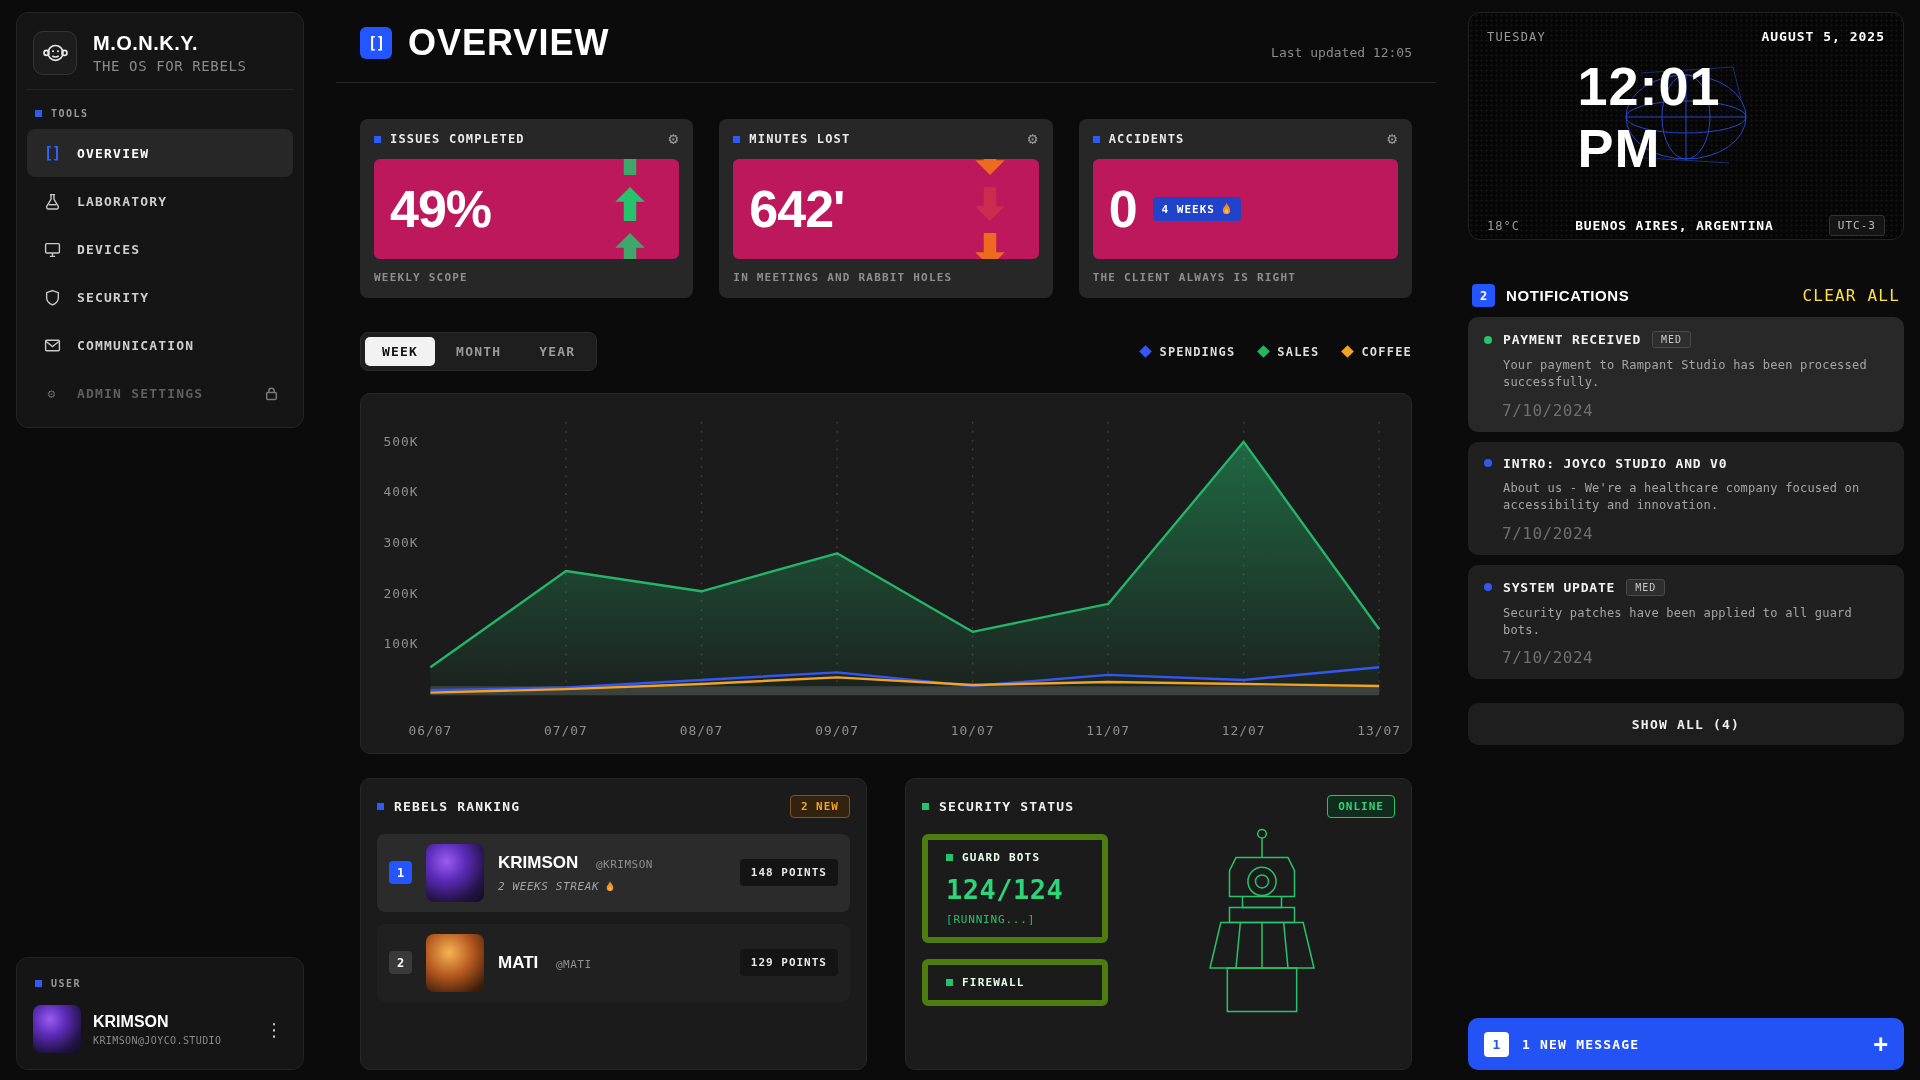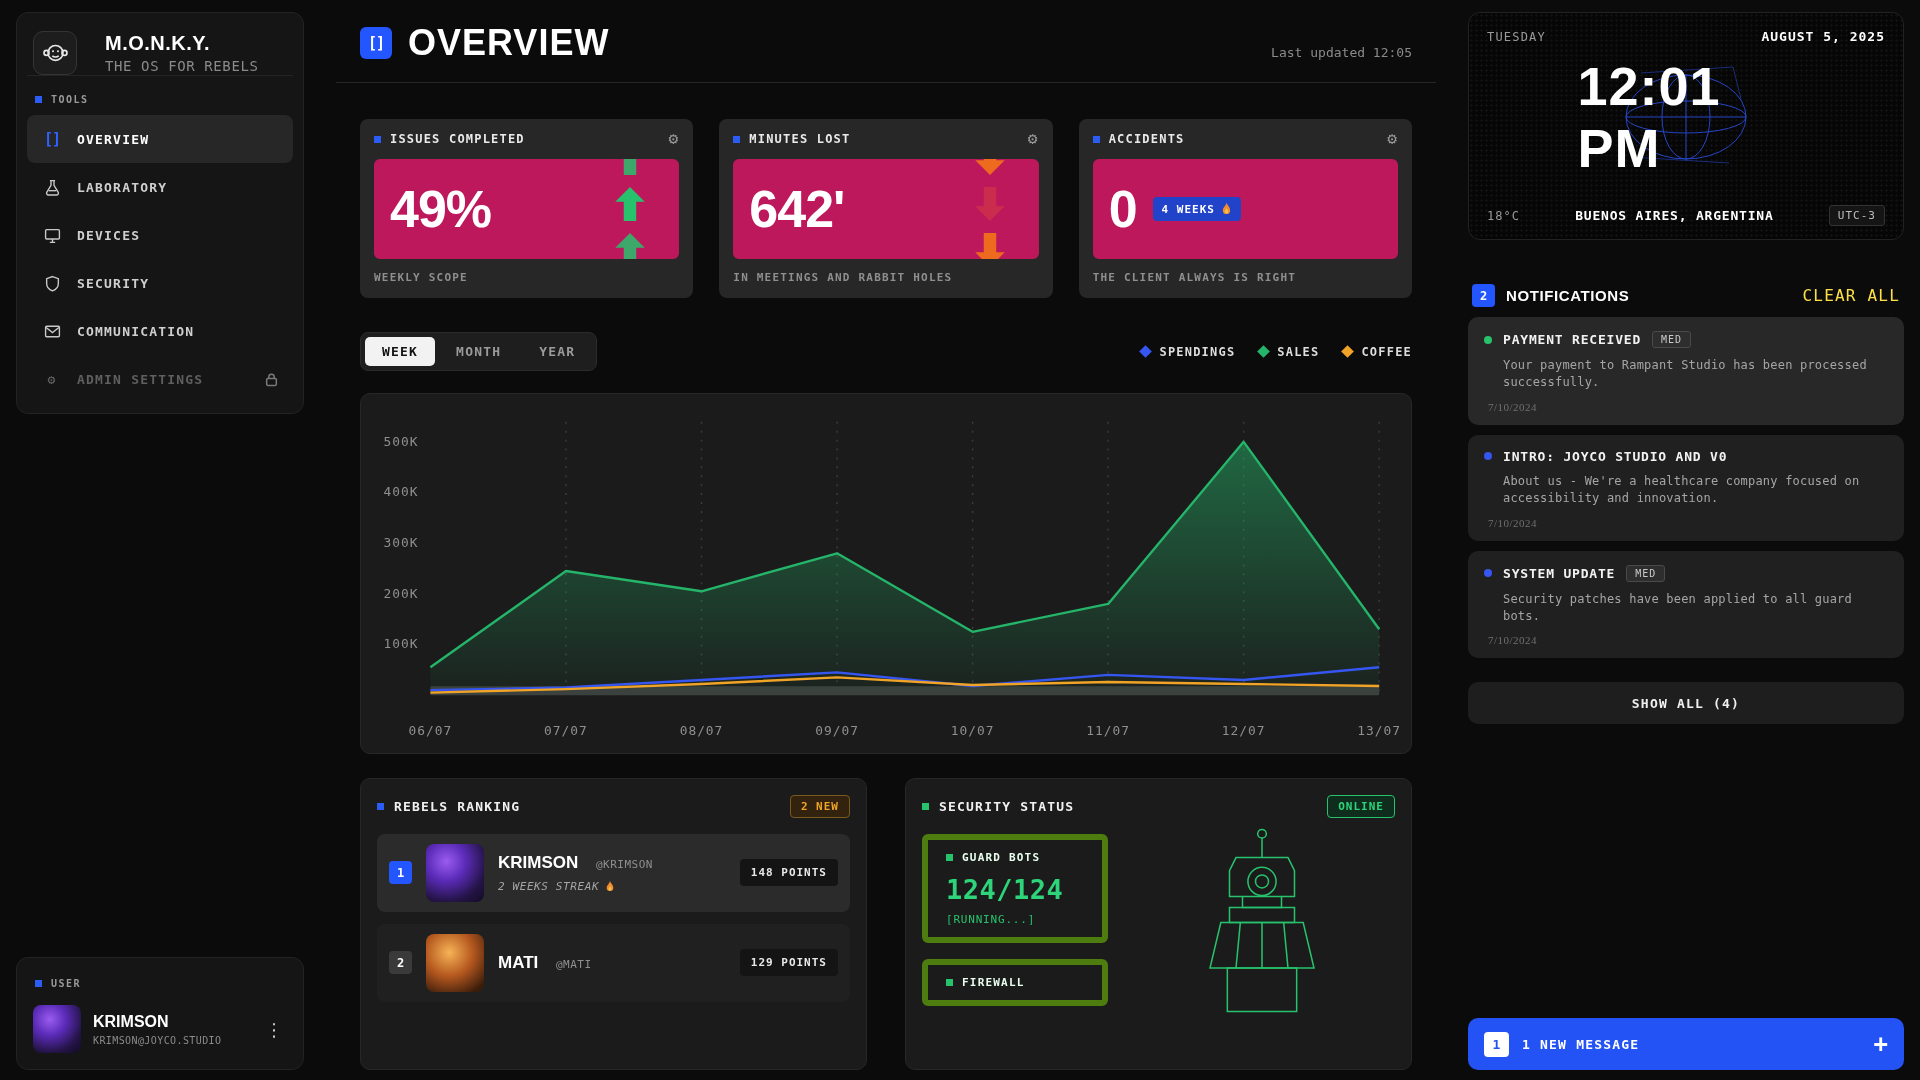--- a/index.html
+++ b/index.html
@@ -3,21 +3,21 @@
 <meta charset="utf-8">
 <style>
   *{margin:0;padding:0;box-sizing:border-box}
   html,body{width:1920px;height:1080px;overflow:hidden;background:#0b0b0b;color:#ededed;
     font-family:"DejaVu Sans Mono","Liberation Mono",monospace;}
   .layout{display:flex;height:100%;padding:12px 16px 10px 16px;gap:32px;}
 
   
   .sidebar{width:288px;flex:none;display:flex;flex-direction:column;height:100%;}
   .nav-card,.user-card{background:#151515;border:1px solid #232323;border-radius:12px;padding:10px;}
-  .logo-row{display:flex;align-items:center;gap:28px;padding:8px 6px 0;border-bottom:1px solid #242424;margin-bottom:8px;}
+  .logo-row{display:flex;align-items:center;gap:16px;padding:8px 6px 14px;border-bottom:1px solid #242424;margin-bottom:8px;}
   .logo-box{width:44px;height:44px;border-radius:10px;background:#1d1d1d;border:1px solid #343434;display:flex;align-items:center;justify-content:center;flex:none;}
   .logo-title{font-family:"Liberation Sans",sans-serif;font-weight:800;font-size:20px;letter-spacing:.5px;color:#fff;}
   .logo-sub{font-size:14px;color:#8a8a8a;letter-spacing:.6px;margin-top:3px;}
   .section-label{display:flex;align-items:center;gap:9px;font-size:10px;font-weight:700;color:#9a9a9a;letter-spacing:1.5px;padding:10px 8px;}
   .sq{width:7px;height:7px;background:#2b5df5;display:inline-block;flex:none;}
   .sq.green{background:#27c26c}
   .nav-item{display:flex;align-items:center;gap:14px;height:48px;padding:0 14px;border-radius:8px;
     font-size:13px;font-weight:700;letter-spacing:1.2px;color:#cfcfcf;cursor:pointer;}
   .nav-item.active{background:#272727;color:#fff;}
   .nav-icon{width:22px;text-align:center;color:#c9c9c9;display:flex;align-items:center;justify-content:center;flex:none;}
@@ -102,41 +102,41 @@
   
   .right-col{width:436px;flex:none;display:flex;flex-direction:column;height:100%;}
   .clock-card{background:#060606;border:1px solid #222;border-radius:12px;height:228px;position:relative;overflow:hidden;
     padding:16px 18px;background-image:radial-gradient(rgba(255,255,255,.045) 1px,transparent 1.4px);background-size:5px 5px;}
   .clock-top{display:flex;justify-content:space-between;align-items:center;}
   .clock-day{color:#9a9a9a;font-size:12px;letter-spacing:1.2px;}
   .clock-date{color:#fff;font-weight:700;font-size:13px;letter-spacing:1px;}
   .globe{position:absolute;top:47%;left:50%;transform:translate(-50%,-50%);opacity:.85;}
   .clock-time{position:absolute;top:46%;left:50%;transform:translate(-50%,-50%);
     font-family:"Liberation Sans",sans-serif;font-weight:800;font-size:54px;letter-spacing:1px;color:#fff;}
-  .clock-bottom{position:absolute;left:18px;right:18px;bottom:13px;display:flex;align-items:center;justify-content:space-between;}
+  .clock-bottom{position:absolute;left:18px;right:18px;bottom:3px;display:flex;align-items:center;justify-content:space-between;}
   .clock-temp{color:#9a9a9a;font-size:12px;letter-spacing:1px;}
   .clock-loc{color:#fff;font-weight:700;font-size:13px;letter-spacing:.8px;}
   .clock-tz{background:#151515;border:1px solid #333;color:#bdbdbd;font-size:11px;letter-spacing:1px;padding:3px 8px;border-radius:3px;}
 
   .notif-section{margin-top:44px;}
   .notif-head{display:flex;align-items:center;gap:11px;padding:0 4px;}
   .notif-count{width:23px;height:23px;background:#2456ff;color:#fff;font-weight:700;font-size:12px;
     display:flex;align-items:center;justify-content:center;border-radius:4px;}
   .notif-title{font-family:"Liberation Sans",sans-serif;font-weight:800;font-size:15px;letter-spacing:.6px;color:#fff;}
   .clear-all{margin-left:auto;color:#fde047;font-size:16px;font-weight:400;letter-spacing:1.2px;cursor:pointer;}
   .notif-card{background:#202020;border-radius:10px;padding:14px 16px 12px;margin-top:10px;cursor:pointer;}
   .notif-card.unread{background:#282828;}
   .notif-row1{display:flex;align-items:center;gap:11px;}
   .dot{width:8px;height:8px;border-radius:50%;flex:none;}
   .dot-green{background:#27c26c}.dot-blue{background:#3556f0}
   .notif-item-title{font-weight:700;font-size:13px;letter-spacing:.8px;color:#f2f2f2;}
   .tag{font-size:10px;color:#c9c9c9;background:#2e2e2e;border:1px solid #4a4a4a;padding:2px 8px;border-radius:3px;letter-spacing:1px;}
   .tag:empty{display:none;}
   .notif-body{margin-top:9px;margin-left:19px;color:#a5a5a5;font-size:12px;line-height:1.45;letter-spacing:.2px;}
-  .notif-date{margin-top:9px;margin-left:4px;color:#6f6f6f;font-size:11px;letter-spacing:.5px;font-family:Liberation Serif, serif;}
+  .notif-date{margin-top:9px;margin-left:18px;color:#6f6f6f;font-size:16px;letter-spacing:.5px;}
   .show-all{margin-top:24px;background:#1e1e1e;border-radius:10px;height:42px;display:flex;align-items:center;
     justify-content:center;font-weight:700;font-size:13px;letter-spacing:1.2px;color:#f0f0f0;cursor:pointer;}
 
   .msg-bar{margin-top:auto;background:#2453f5;border-radius:10px;height:52px;display:flex;align-items:center;
     gap:13px;padding:0 16px;color:#fff;cursor:pointer;}
   .msg-count{width:25px;height:25px;background:#fff;color:#2453f5;font-weight:700;border-radius:4px;
     display:flex;align-items:center;justify-content:center;font-size:13px;}
   .msg-text{font-weight:700;font-size:13px;letter-spacing:1.2px;}
   .msg-plus{margin-left:auto;font-size:24px;font-weight:700;line-height:1;}
 </style>

